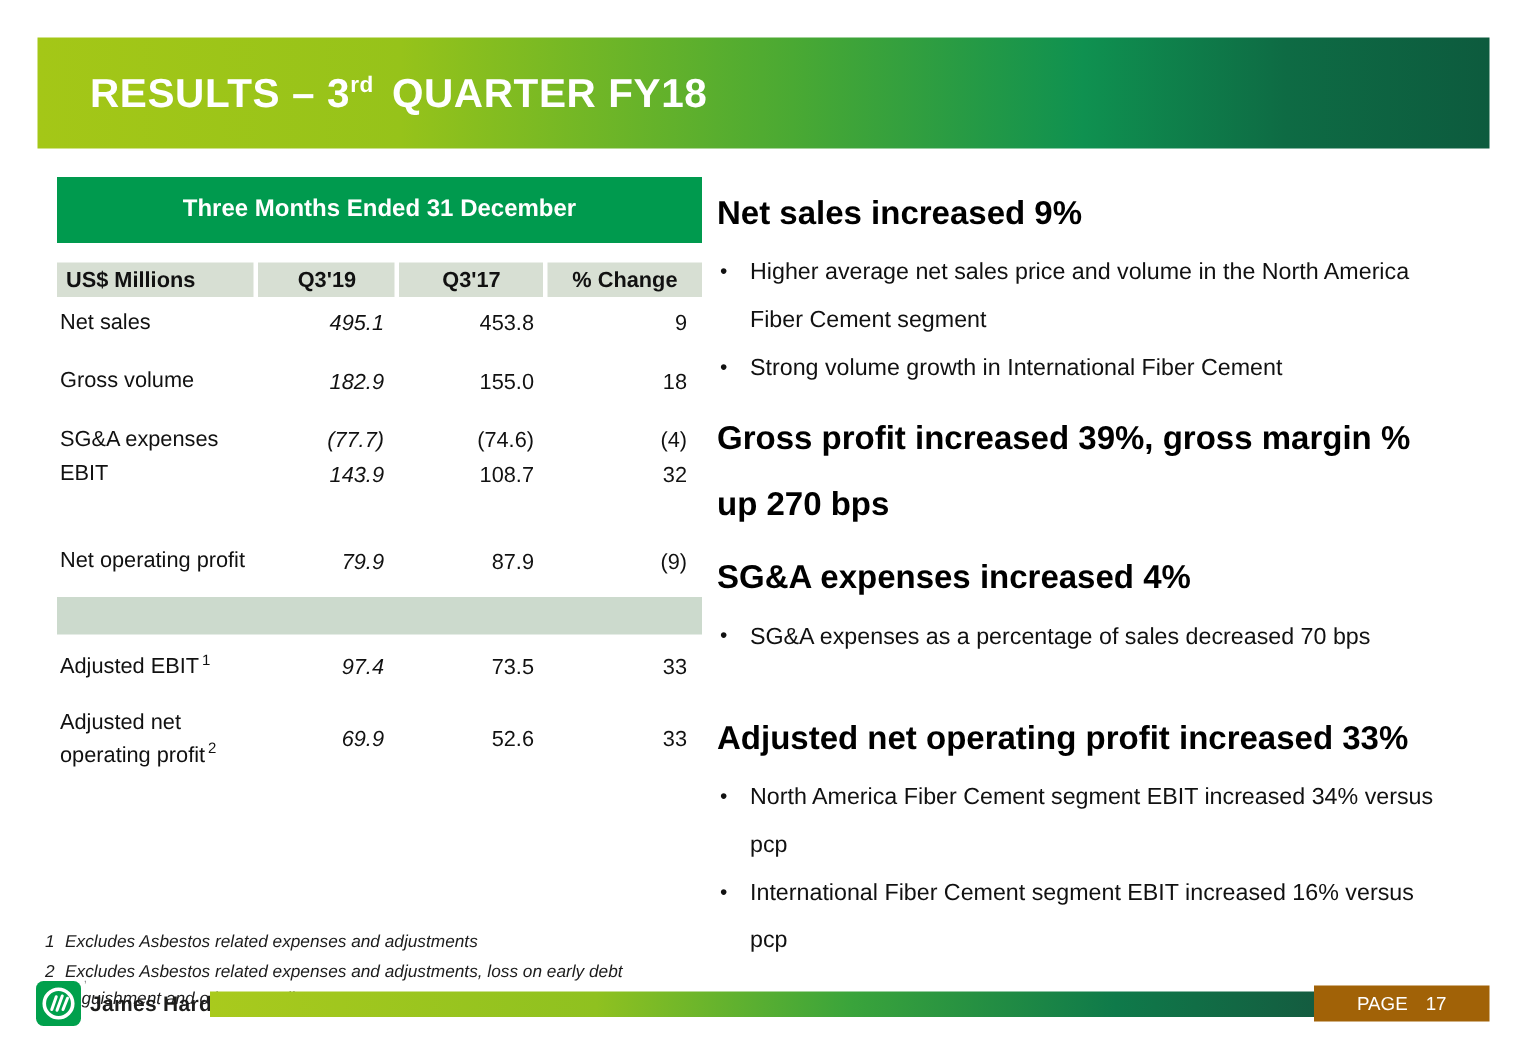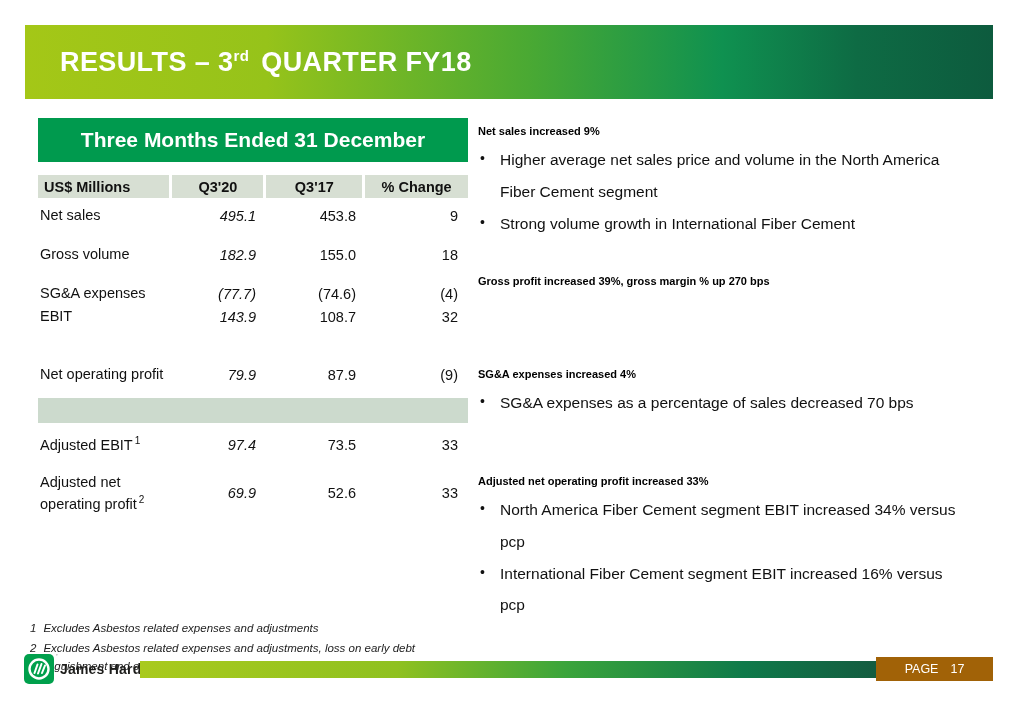--- a/index.html
+++ b/index.html
@@ -13,21 +13,21 @@
     background:linear-gradient(90deg,#a4c717 0%,#96c31a 25%,#4aa933 52%,#0f9150 72%,#0e6b44 86%,#0d5b3e 100%);
     display:flex; align-items:center;
   }
   .band h1 { color:#fff; font-size:27px; font-weight:bold; padding-left:35px; letter-spacing:.4px; }
   .band h1 sup { font-size:15px; vertical-align:super; }
   .band h1 .suffix { margin-left:12px; }
 
   
   .banner {
     position:absolute; left:38px; top:118px; width:430px; height:44px;
-    background:#009a4e; color:#fff; font-size:21px; font-weight:bold;
+    background:#009a4e; color:#fff; font-size:16px; font-weight:bold;
     display:flex; align-items:center; justify-content:center;
   }
   .cols { position:absolute; left:38px; top:175px; width:430px; height:23px; display:flex; }
   .cols .c {
     background:#d7dfd3; font-size:14.5px; font-weight:bold;
     display:flex; align-items:center; justify-content:center; margin-right:3px;
   }
   .cols .c0 { width:133px; justify-content:flex-start; padding-left:6px; }
   .cols .c1 { width:92px; } .cols .c2 { width:97px; }
   .cols .c3 { width:104px; margin-right:0; }
@@ -40,21 +40,21 @@
   .row .n2 { width:100px; padding-right:5px; }
   .row .n3 { width:107px; padding-right:10px; }
   .r0{top:196px;height:39px} .r1{top:235px;height:39px} .r2{top:274px;height:39px}
   .r3{top:297px;height:39px} .r4{top:352px;height:46px}
   .sep { position:absolute; left:38px; top:398px; width:430px; height:25px; background:#ccdacd; }
   .r5{top:423px;height:44px} .r6{top:467px;height:52px}
 
   
   .sec { position:absolute; left:478px; width:492px; }
   .s0{top:120px} .s1{top:270px} .s2{top:363px} .s3{top:470px}
-  .sec h2 { font-size:11px; font-weight:bold; line-height:2.0; color:#000; }
+  .sec h2 { font-size:22px; font-weight:bold; line-height:2.0; color:#000; }
   .sec ul { list-style:none; margin-top:2px; }
   .sec li { position:relative; padding-left:22px; font-size:15.5px; line-height:2.05; color:#111; }
   .sec li .dot { position:absolute; left:2px; top:0; font-size:14px; }
 
   
   .footnotes { position:absolute; left:30px; top:600px; width:398px; font-style:italic; font-size:11.5px; line-height:1.55; color:#1c1c1c;margin-top:20px; }
   .footnotes p { margin-bottom:2px; }
   .footnotes .fn-num { margin-right:7px; }
 
   
@@ -78,21 +78,21 @@
   <div class="band">
     <h1>
       <span>RESULTS – 3</span><sup>rd</sup><span class="suffix">QUARTER FY18</span>
     </h1>
   </div>
 
   <div class="banner">Three Months Ended 31 December</div>
 
   <div class="cols">
     <div class="c c0">US$ Millions</div>
-    <div class="c c1">Q3'20</div>
+    <div class="c c1">Q3'19</div>
     <div class="c c2">Q3'17</div>
     <div class="c c3">% Change</div>
   </div>
 
   <div class="row r0">
     <div class="lbl">Net sales</div>
     <div class="num n1">495.1</div>
     <div class="num n2">453.8</div>
     <div class="num n3">9</div>
   </div>

